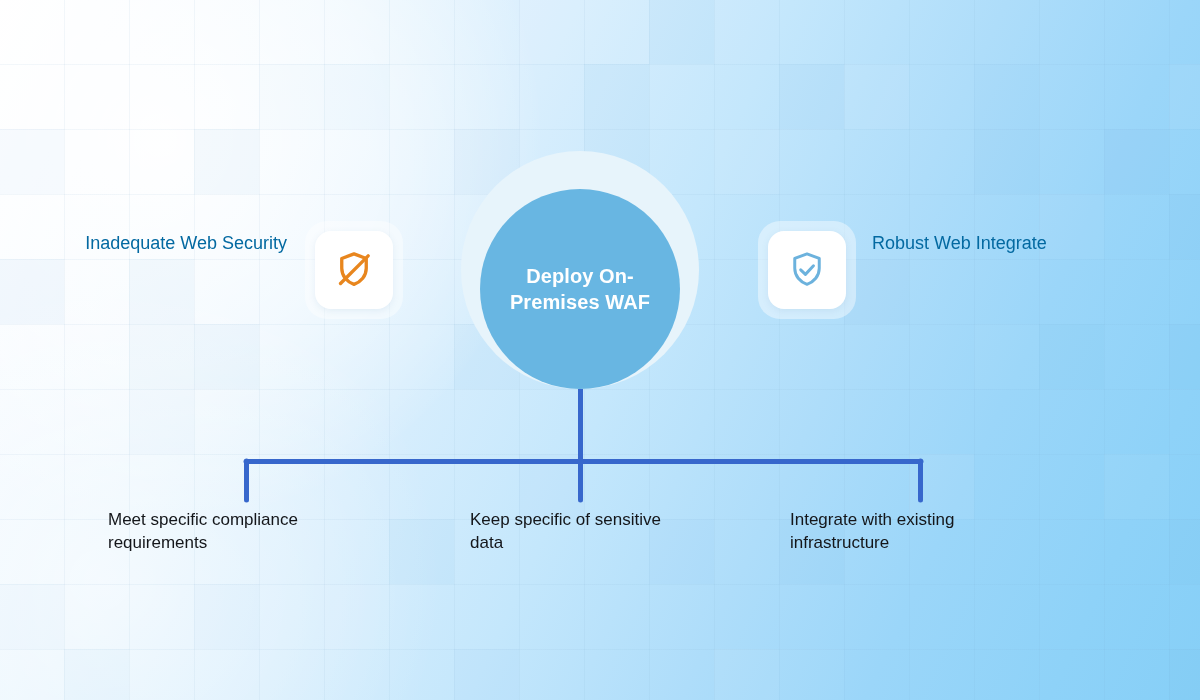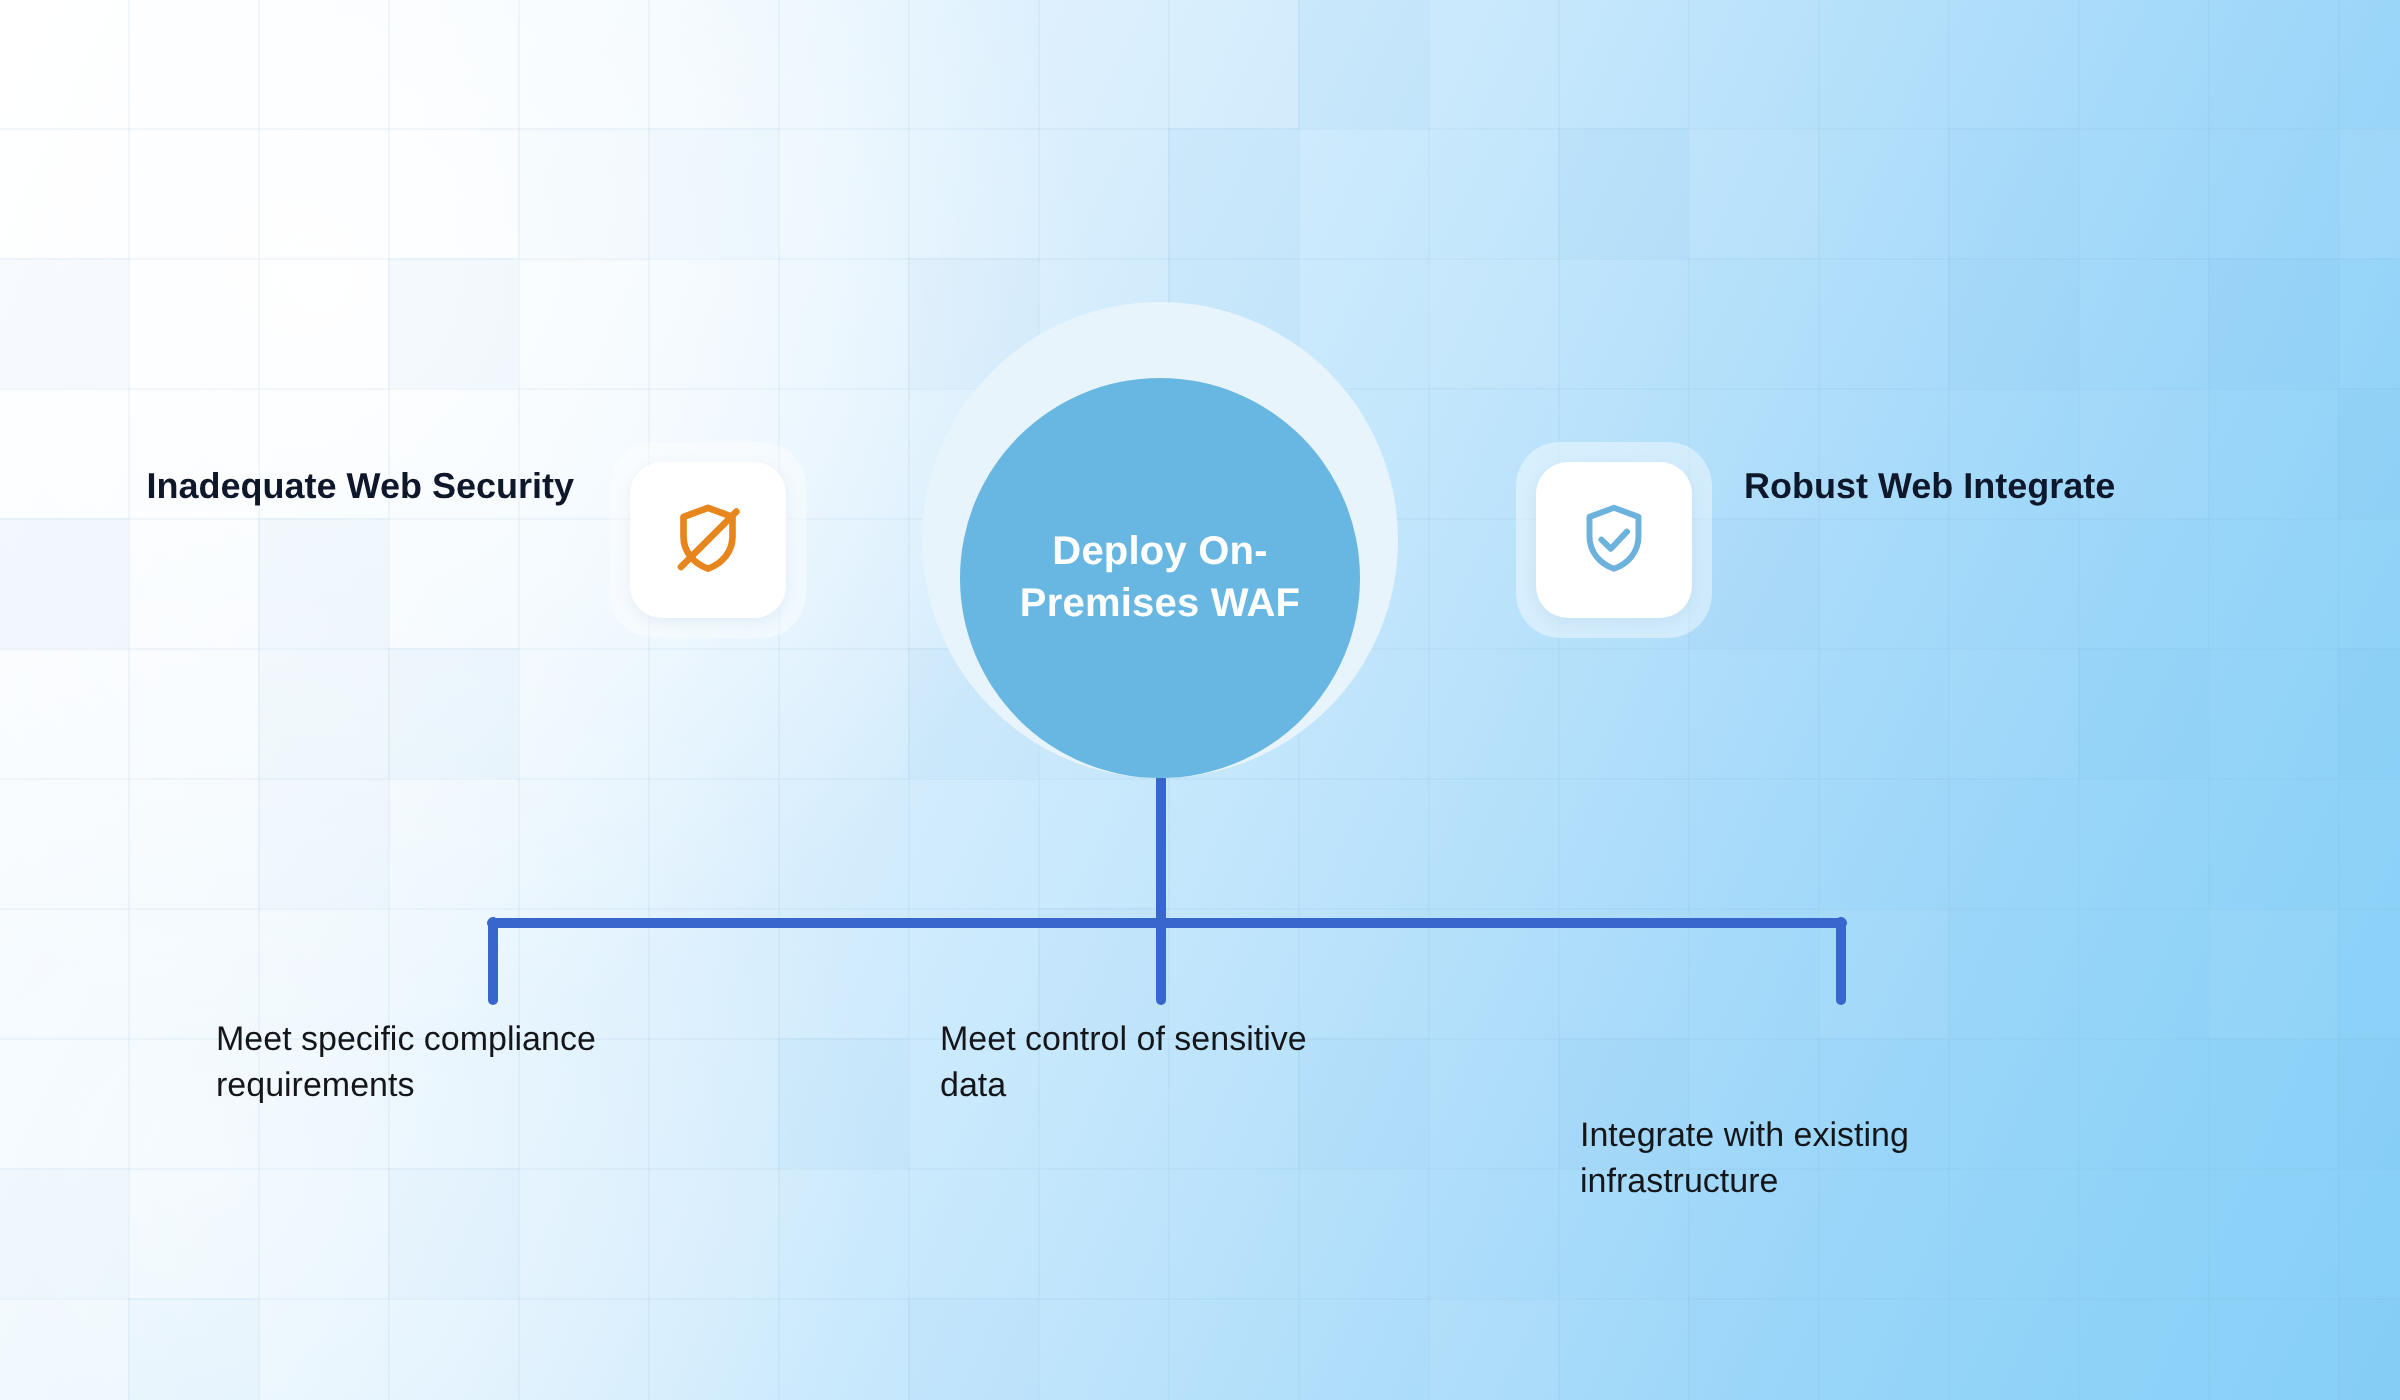--- a/index.html
+++ b/index.html
@@ -140,22 +140,22 @@
     display: flex;
     align-items: center;
     justify-content: center;
     box-shadow: 0 2px 7px rgba(70,130,180,0.10);
   }
 
   
   .side-label {
     position: absolute;
     font-size: 18px;
-    font-weight: 700;
-    color: #0f172a;
+    font-weight: 400;
+    color: #0369a1;
     line-height: 1.37;
   }
   .side-label.left {
     left: 60px;
     top: 231px;
     width: 227px;
     text-align: right;
   }
   .side-label.right {
     left: 872px;
@@ -169,21 +169,21 @@
     position: absolute;
     top: 509px;
     font-size: 17px;
     font-weight: 400;
     color: #14161a;
     line-height: 1.35;
     text-align: left;
   }
   .leaf-label.l1 { left: 108px; width: 262px; }
   .leaf-label.l2 { left: 470px; width: 220px; }
-  .leaf-label.l3 { left: 790px; width: 262px; margin-top: 48px; }
+  .leaf-label.l3 { left: 790px; width: 262px; }
 </style>
 </head>
 <body>
 
 <div id="stage">
 
   <div class="bg-base"></div>
   <div class="bg-glow-tl"></div>
   <div class="bg-glow-bl"></div>
   <div class="bg-tiles" id="bg-tiles">
@@ -276,16 +276,16 @@
   <div class="side-label left">Inadequate Web Security</div>
   <div class="side-label right">Robust Web Integrate</div>
 
   <div class="center-node">
     <div class="center-core">
       <div class="center-label">Deploy On-Premises WAF</div>
     </div>
   </div>
 
   <div class="leaf-label l1">Meet specific compliance requirements</div>
-  <div class="leaf-label l2">Meet control of sensitive data</div>
+  <div class="leaf-label l2">Keep specific of sensitive data</div>
   <div class="leaf-label l3">Integrate with existing infrastructure</div>
 
 </div>
 
 </body></html>

